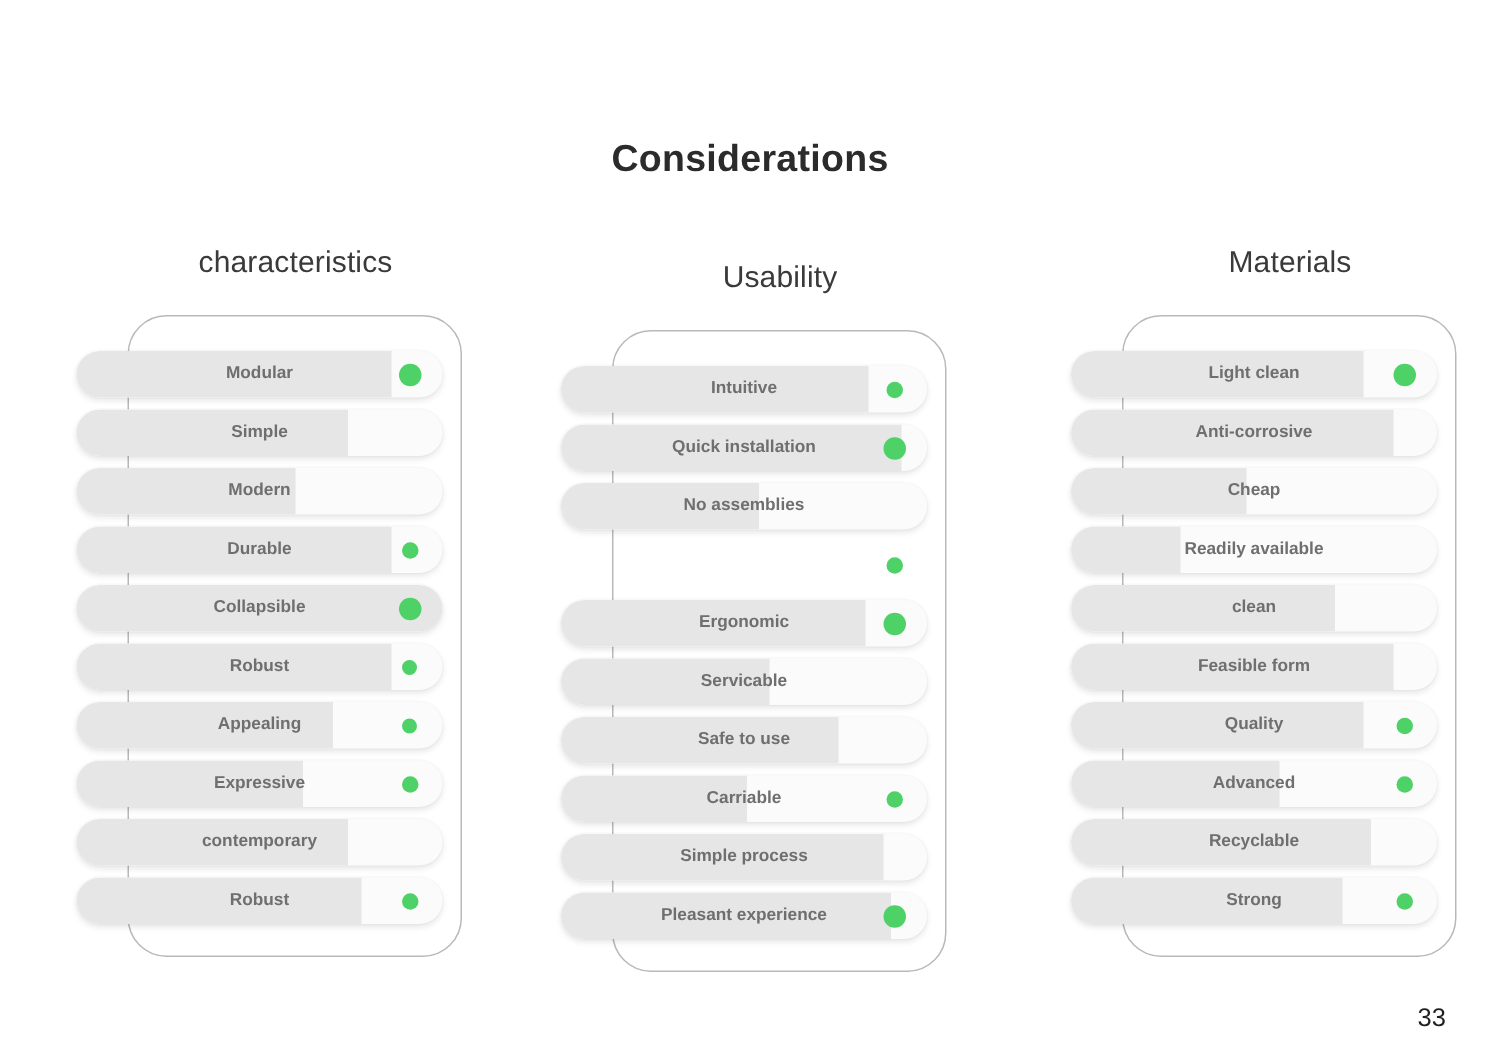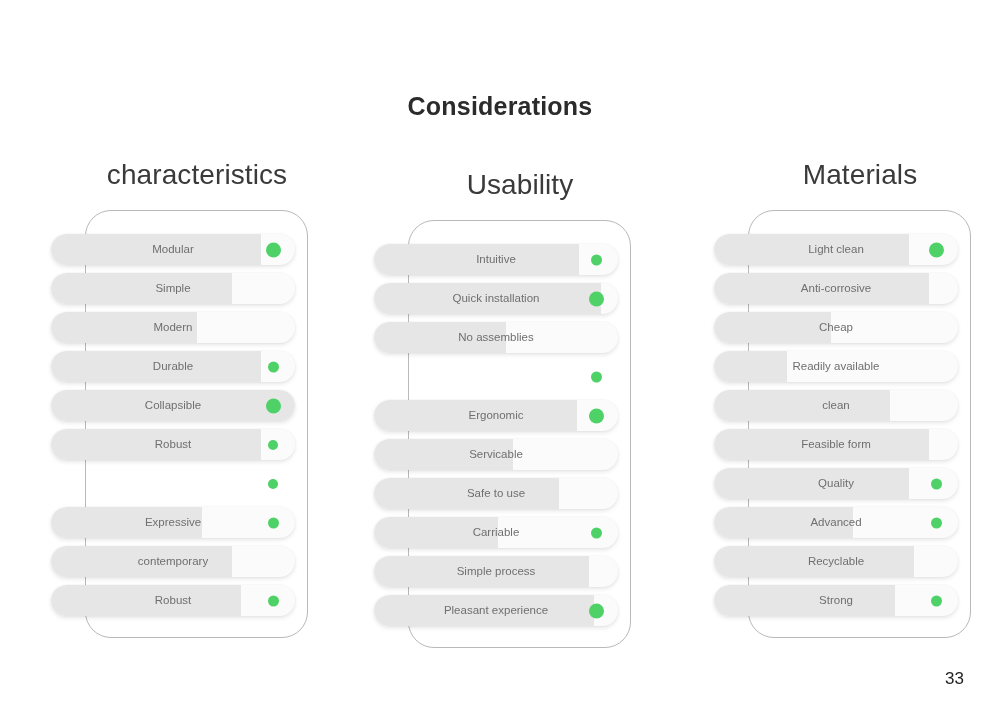--- a/index.html
+++ b/index.html
@@ -41,21 +41,21 @@
     position: absolute;
     width: 300px;
     top: 0;
   }
   .column.c0 { left: 47px; }
   .column.c1 { left: 370px; margin-top: 10px; }
   .column.c2 { left: 710px; }
 
   .col-heading {
     text-align: center;
-    font-size: 28px;
+    font-size: 20px;
     font-weight: 400;
     color: #3a3a3a;
     letter-spacing: 0.1px;
     margin: 0 0 22px 0;
     height: 30px;
     line-height: 30px;
   }
 
   
   .col-frame {
@@ -74,20 +74,21 @@
     position: relative;
     padding-top: 22px;
   }
 
   
   .pill-row {
     position: relative;
     height: 31px;
     margin-bottom: 8px;
     z-index: 2;
+    font-weight: bold;
   }
   .pill-track {
     position: absolute;
     left: 4px;
     top: 0;
     width: 244px;
     height: 31px;
     border-radius: 16px;
     background: #fbfbfb;
     box-shadow: 0 2px 4px rgba(0,0,0,0.10),
@@ -181,20 +182,24 @@
           <span class="pill-dot" style="width: 15px; height: 15px; background: rgb(78, 209, 102); left: 218.5px;"></span>
         </div>
         <div class="pill-row">
           <div class="pill-track">
             <div class="pill-fill" style="width: 210px;"></div>
             <div class="pill-label">Robust</div>
           </div>
           <span class="pill-dot" style="width: 10px; height: 10px; background: rgb(78, 209, 102); left: 221px;"></span>
         </div>
         <div class="pill-row">
+          <div class="pill-track">
+            <div class="pill-fill" style="width: 171px;"></div>
+            <div class="pill-label">Appealing</div>
+          </div>
           <span class="pill-dot" style="width: 10px; height: 10px; background: rgb(78, 209, 102); left: 221px;"></span>
         </div>
         <div class="pill-row">
           <div class="pill-track">
             <div class="pill-fill" style="width: 151px;"></div>
             <div class="pill-label">Expressive</div>
           </div>
           <span class="pill-dot" style="width: 11px; height: 11px; background: rgb(78, 209, 102); left: 220.5px;"></span>
         </div>
         <div class="pill-row">

